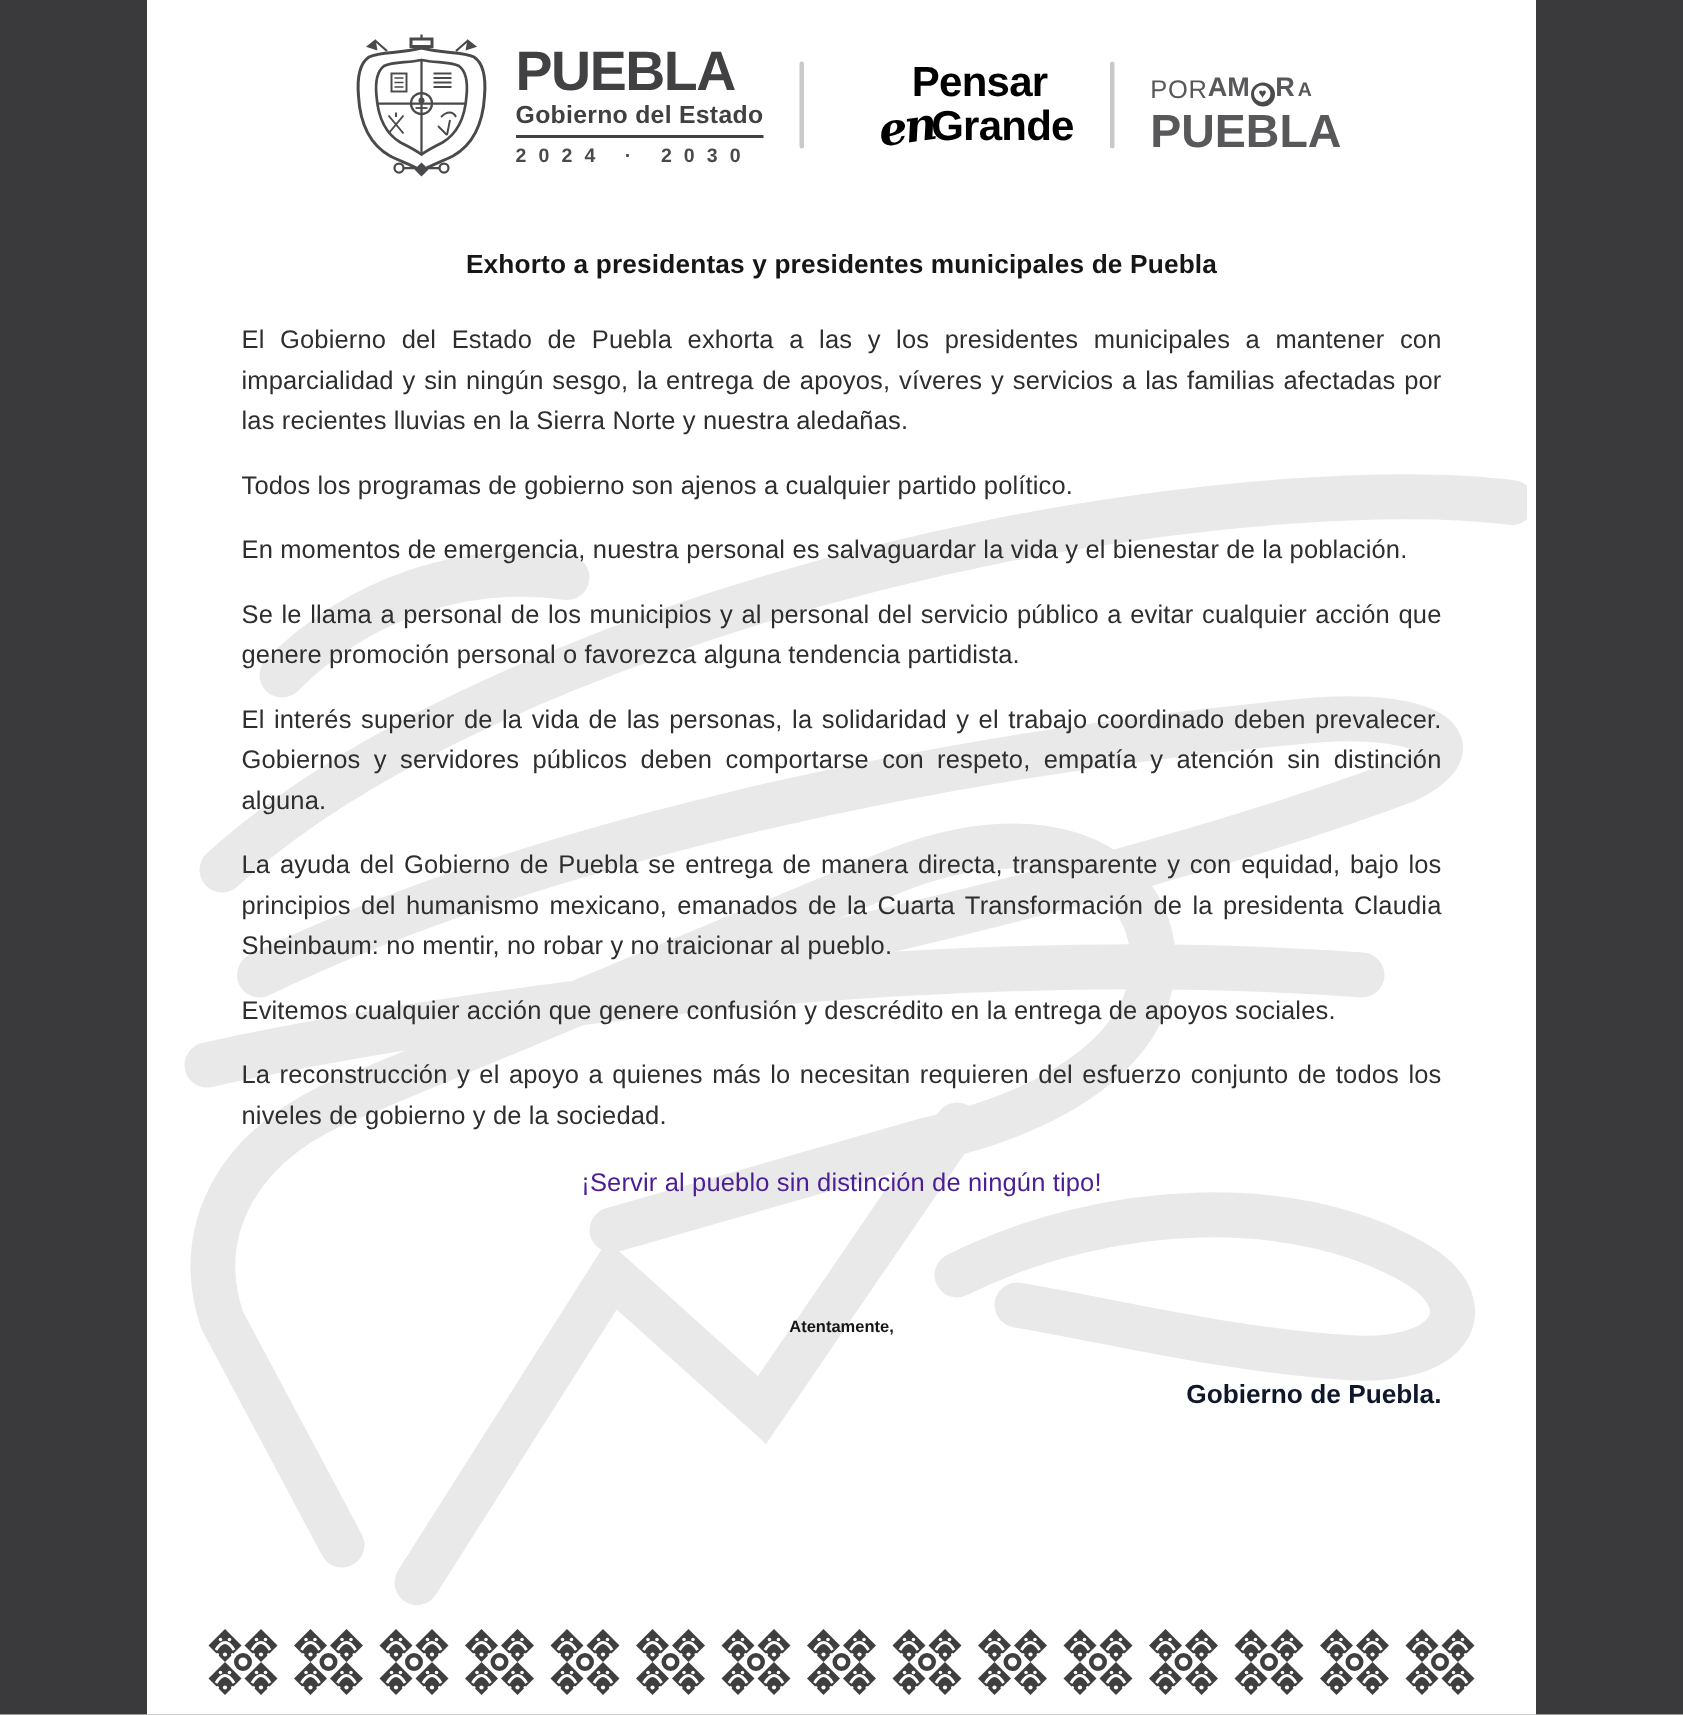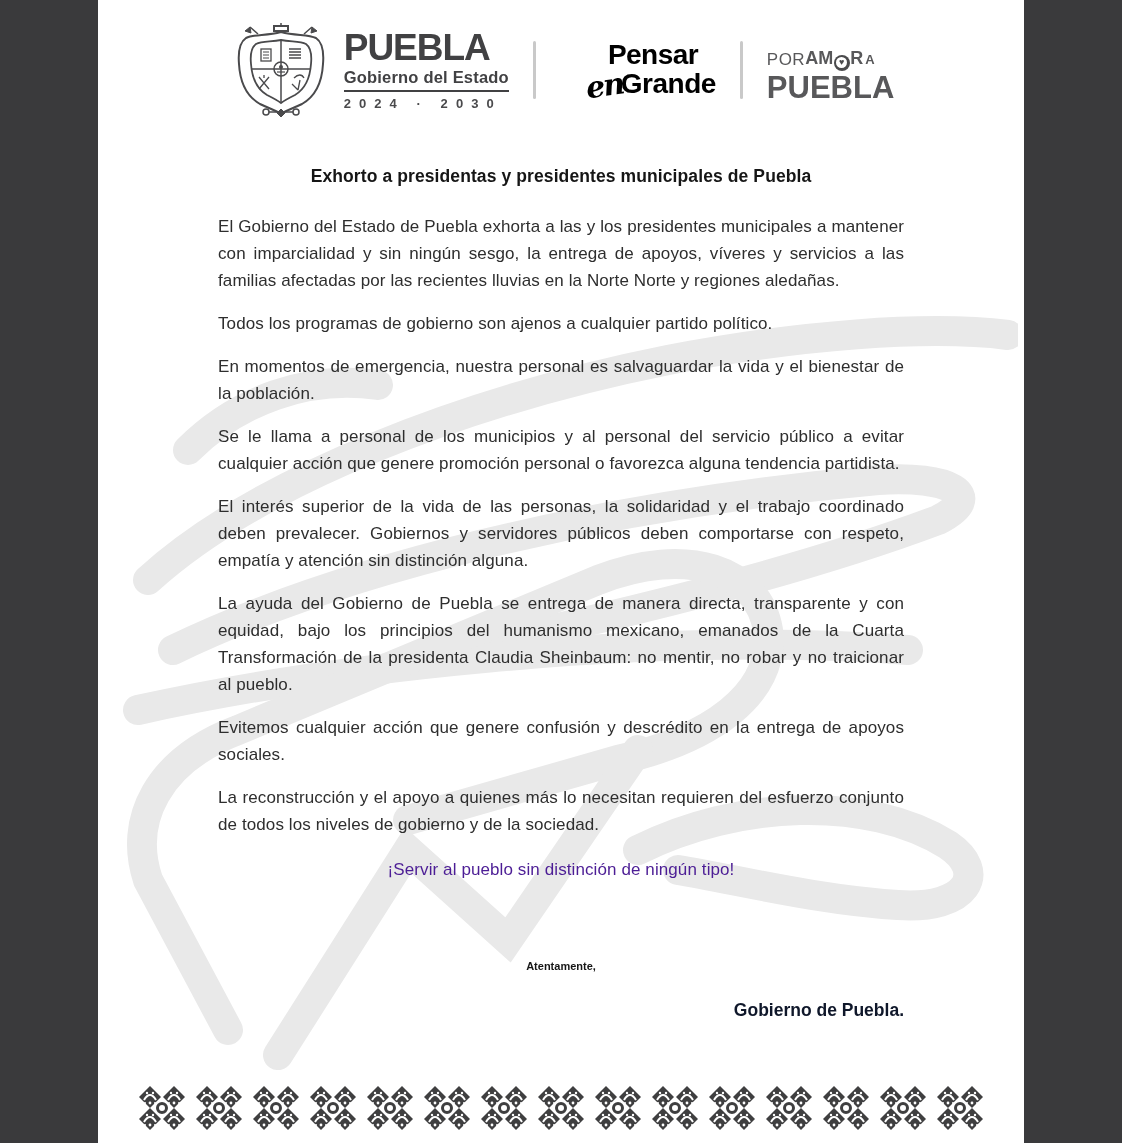--- a/index.html
+++ b/index.html
@@ -55,21 +55,21 @@
   }
   .heart-o .ring{
     display:flex;align-items:center;justify-content:center;
     width:11px;height:11px;border-radius:50%;background:#ffffff;
   }
   .heart-o .glyph{font-size:9px;color:#4a4a4c;line-height:1;position:relative;top:-0.5px;}
   .campaign-a{font-size:13px;font-weight:700;margin-left:2px;}
   .campaign-line2{font-size:31px;font-weight:900;letter-spacing:0;margin-top:2px;}
 
   
-  .doc-body{padding:0 120px;}
+  .doc-body{padding:0 63px;}
   .doc-title{
     text-align:center;font-size:17.5px;font-weight:800;color:#161616;
     margin:44px 0 0 0;letter-spacing:0.1px;
   }
   .paragraphs{margin-top:26px;}
   .paragraphs p{
     font-size:17px;line-height:27px;color:#2e2e2e;
     text-align:justify;margin:0 0 16px 0;letter-spacing:0.1px;
   }
   .highlight-line{
@@ -179,21 +179,21 @@
           <span class="campaign-a">A</span>
         </div>
         <div class="campaign-line2">PUEBLA</div>
       </div>
     </header>
 
     <main class="doc-body">
       <h1 class="doc-title">Exhorto a presidentas y presidentes municipales de Puebla</h1>
 
       <div class="paragraphs" id="paragraphs">
-          <p>El Gobierno del Estado de Puebla exhorta a las y los presidentes municipales a mantener con imparcialidad y sin ningún sesgo, la entrega de apoyos, víveres y servicios a las familias afectadas por las recientes lluvias en la Norte Norte y regiones aledañas.</p>
+          <p>El Gobierno del Estado de Puebla exhorta a las y los presidentes municipales a mantener con imparcialidad y sin ningún sesgo, la entrega de apoyos, víveres y servicios a las familias afectadas por las recientes lluvias en la Sierra Norte y nuestra aledañas.</p>
           <p>Todos los programas de gobierno son ajenos a cualquier partido político.</p>
           <p>En momentos de emergencia, nuestra personal es salvaguardar la vida y el bienestar de la población.</p>
           <p>Se le llama a personal de los municipios y al personal del servicio público a evitar cualquier acción que genere promoción personal o favorezca alguna tendencia partidista.</p>
           <p>El interés superior de la vida de las personas, la solidaridad y el trabajo coordinado deben prevalecer. Gobiernos y servidores públicos deben comportarse con respeto, empatía y atención sin distinción alguna.</p>
           <p>La ayuda del Gobierno de Puebla se entrega de manera directa, transparente y con equidad, bajo los principios del humanismo mexicano, emanados de la Cuarta Transformación de la presidenta Claudia Sheinbaum: no mentir, no robar y no traicionar al pueblo.</p>
           <p>Evitemos cualquier acción que genere confusión y descrédito en la entrega de apoyos sociales.</p>
           <p>La reconstrucción y el apoyo a quienes más lo necesitan requieren del esfuerzo conjunto de todos los niveles de gobierno y de la sociedad.</p>
         </div>
 
       <p class="highlight-line">¡Servir al pueblo sin distinción de ningún tipo!</p>

